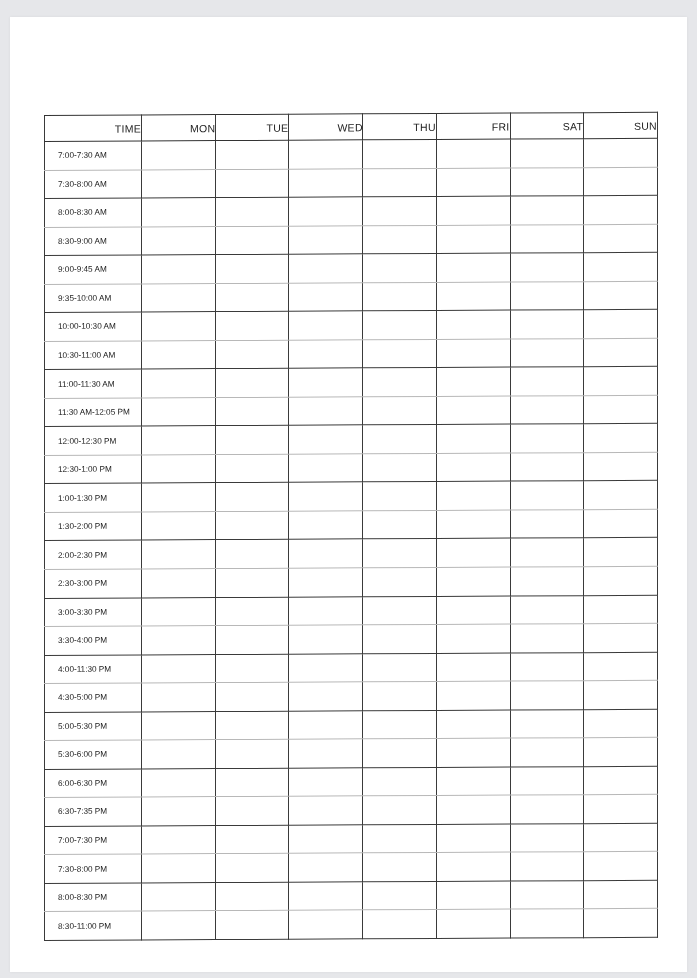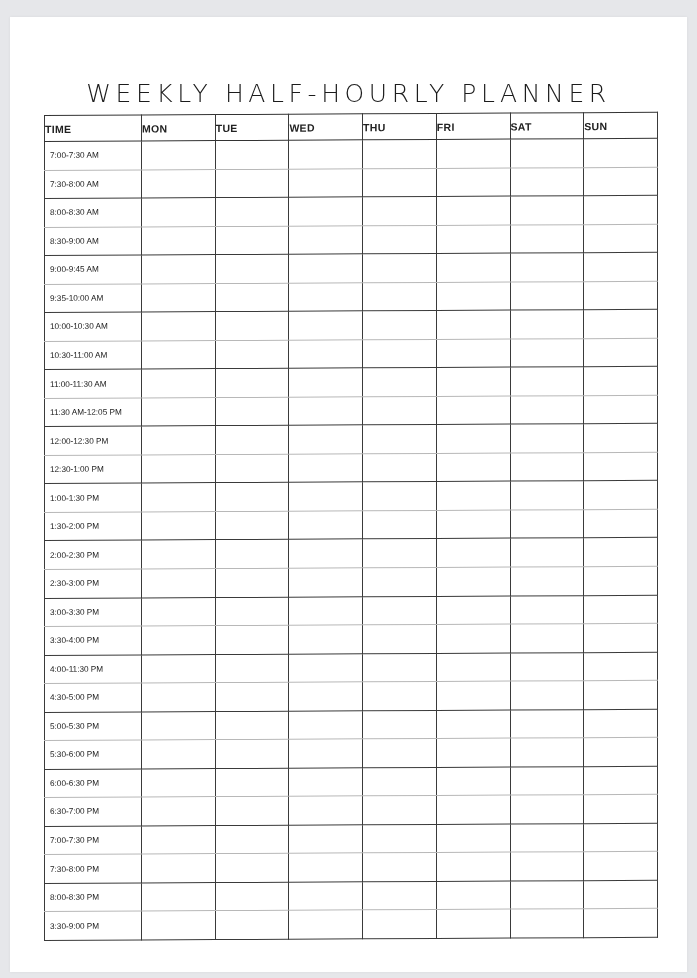--- a/index.html
+++ b/index.html
@@ -39,45 +39,45 @@
     table-layout: fixed;
   }
   th, td {
     border-left: 1.4px solid #3a3a3a;
     border-right: 1.4px solid #3a3a3a;
     padding: 0;
   }
   th {
     height: 25px;
     font-size: 10.5px;
-    font-weight: bold;
+    font-weight: normal;
     color: #222;
-    text-align: left;
+    text-align: right;
     border-top: 1.5px solid #333;
     border-bottom: 1.5px solid #333;
     letter-spacing: 0.3px;
+    padding-left: 48px;
   }
   td.time {
     font-size: 8.2px;
     color: #222;
-    padding-left: 5px;
+    padding-left: 13px;
     white-space: nowrap;
     font-weight: normal;
   }
   tr.slot td { height: 27.4px; }
   tr.slot.first td { border-bottom: 1px solid #b8b8b8; }
   tr.slot.second td { border-bottom: 1.4px solid #3a3a3a; }
   td.cell { background: #fff; }
   col.c-time { width: 97px; }
 </style>
 </head>
 <body>
 
 <div class="page">
-  <div class="title">WEEKLY HALF-HOURLY PLANNER</div>
 
   <div class="grid">
     <table>
       <colgroup>
         <col class="c-time">
           <col>
           <col>
           <col>
           <col>
           <col>
@@ -321,21 +321,21 @@
             <td class="time">6:00-6:30 PM</td>
             <td class="cell"></td>
             <td class="cell"></td>
             <td class="cell"></td>
             <td class="cell"></td>
             <td class="cell"></td>
             <td class="cell"></td>
             <td class="cell"></td>
           </tr>
           <tr class="slot second">
-            <td class="time">6:30-7:00 PM</td>
+            <td class="time">6:30-7:35 PM</td>
             <td class="cell"></td>
             <td class="cell"></td>
             <td class="cell"></td>
             <td class="cell"></td>
             <td class="cell"></td>
             <td class="cell"></td>
             <td class="cell"></td>
           </tr>
           <tr class="slot first">
             <td class="time">7:00-7:30 PM</td>
@@ -361,21 +361,21 @@
             <td class="time">8:00-8:30 PM</td>
             <td class="cell"></td>
             <td class="cell"></td>
             <td class="cell"></td>
             <td class="cell"></td>
             <td class="cell"></td>
             <td class="cell"></td>
             <td class="cell"></td>
           </tr>
           <tr class="slot second">
-            <td class="time">3:30-9:00 PM</td>
+            <td class="time">8:30-11:00 PM</td>
             <td class="cell"></td>
             <td class="cell"></td>
             <td class="cell"></td>
             <td class="cell"></td>
             <td class="cell"></td>
             <td class="cell"></td>
             <td class="cell"></td>
           </tr>
         </tbody>
     </table>

